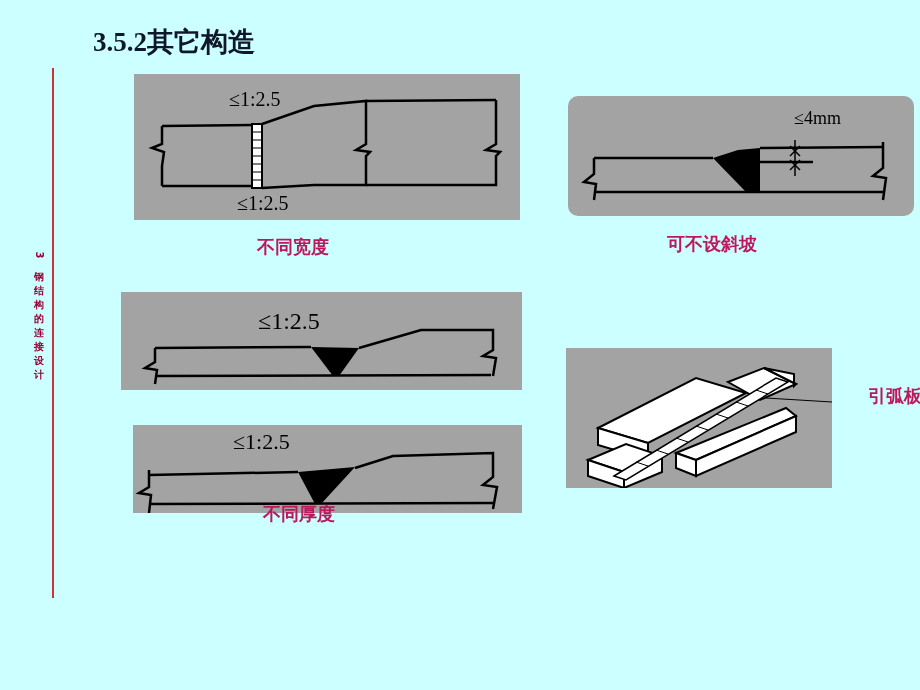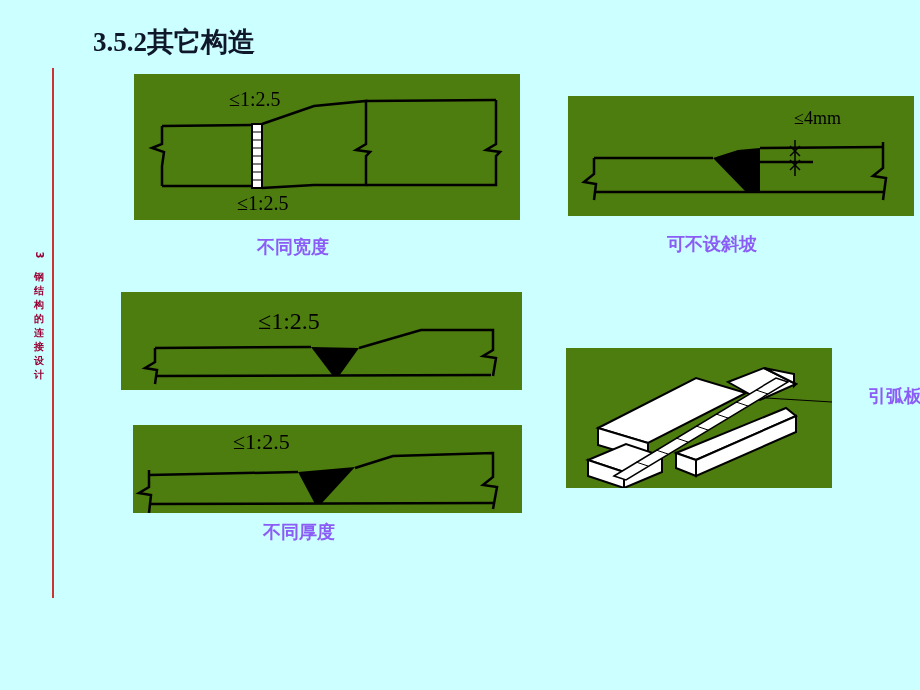--- a/index.html
+++ b/index.html
@@ -5,23 +5,23 @@
   html, body { margin:0; padding:0; }
   body { width:920px; height:690px; background:#ccffff; position:relative; overflow:hidden;
          font-family:"DejaVu Sans", sans-serif; }
   .title { position:absolute; left:93px; top:24px; font-family:"Liberation Serif","DejaVu Serif",serif;
            font-weight:bold; font-size:27px; color:#0f172a; letter-spacing:0px; }
   .side-line { position:absolute; left:52px; top:68px; width:2px; height:530px; background:#cc3333; }
   .side-text { position:absolute; left:31px; top:248px; width:16px; font-size:10px; font-weight:bold;
                color:#990033; line-height:14px; text-align:center; }
   .side-num { display:block; transform:rotate(90deg); margin-bottom:8px; font-size:10px; }
   .side-char { display:block; }
-  .fig { position:absolute; background:#4d7c0f; }
+  .fig { position:absolute; background:#a3a3a3; }
   .fig svg { position:absolute; left:0; top:0; }
-  .caption { position:absolute; font-weight:bold; font-size:18px; color:#8b5cf6; white-space:nowrap; }
+  .caption { position:absolute; font-weight:bold; font-size:18px; color:#be185d; white-space:nowrap; }
   .fig-label { font-family:"Liberation Serif","DejaVu Serif",serif; }
 </style>
 </head>
 <body>
 
 <div class="title">3.5.2其它构造</div>
 
 <div class="side-line"></div>
 <div class="side-text">
   <span class="side-num">3</span>
@@ -54,21 +54,21 @@
       <line x1="118" y1="106" x2="128" y2="106"></line>
     </g>
     <line x1="232" y1="27" x2="362" y2="26" stroke="#000" stroke-width="2.5"></line>
     <polyline points="362,26 362,70 352,76 366,78 362,82 362,111 232,111" fill="none" stroke="#000" stroke-width="2.5"></polyline>
   </svg>
   <div class="fig-label" style="position:absolute; left:95px; top:14px; font-size:20px;">≤1:2.5</div>
   <div class="fig-label" style="position:absolute; left:103px; top:118px; font-size:20px;">≤1:2.5</div>
 </div>
 <div class="caption" style="left:257px; top:235px;">不同宽度</div>
 
-<div class="fig" style="left:568px; top:96px; width:346px; height:120px;">
+<div class="fig" style="left:568px; top:96px; width:346px; height:120px;border-radius:10px;">
   <svg width="346" height="120">
     <g fill="none" stroke="#000" stroke-width="2.5">
       <polyline points="26,62 26,78 16,86 28,88 26,104"></polyline>
       <line x1="26" y1="62" x2="145" y2="62"></line>
       <line x1="26" y1="96" x2="315" y2="96"></line>
       <line x1="192" y1="52" x2="315" y2="51"></line>
       <polyline points="315,46 315,72 305,80 318,82 315,104"></polyline>
       <line x1="192" y1="66" x2="245" y2="66"></line>
     </g>
     <polygon points="145,62 170,54 192,52 192,96 178,96" fill="#000"></polygon>
@@ -102,21 +102,21 @@
     <g fill="none" stroke="#000" stroke-width="2.5">
       <polyline points="16,45 16,62 6,68 18,70 16,88"></polyline>
       <line x1="16" y1="50" x2="165" y2="47"></line>
       <line x1="16" y1="79" x2="360" y2="78"></line>
       <polyline points="222,43 260,31 360,28 360,52 350,60 364,62 360,84"></polyline>
     </g>
     <polygon points="165,47 222,42 188,79 182,79" fill="#000"></polygon>
   </svg>
   <div class="fig-label" style="position:absolute; left:100px; top:4px; font-size:22px;">≤1:2.5</div>
 </div>
-<div class="caption" style="left:263px; top:520px;">不同厚度</div>
+<div class="caption" style="left:263px; top:502px;">不同厚度</div>
 
 <div class="fig" style="left:566px; top:348px; width:266px; height:140px;">
   <svg width="266" height="140">
     <g fill="#fff" stroke="#000" stroke-width="2">
 
       <polygon points="32,80 130,30 180,45 82,95"></polygon>
       <polygon points="32,80 82,95 82,112 32,97"></polygon>
 
       <polygon points="110,105 220,60 230,68 130,112"></polygon>
       <polygon points="130,112 230,68 230,84 130,128"></polygon>

